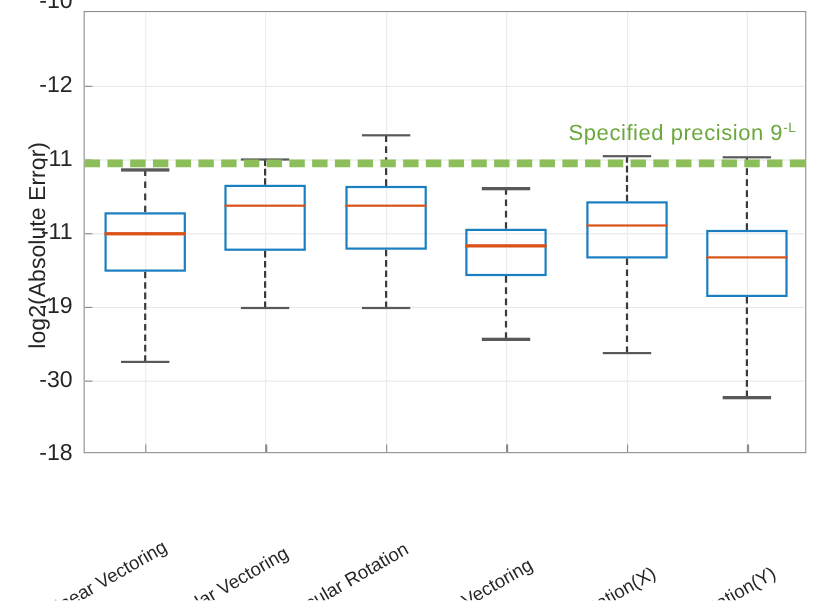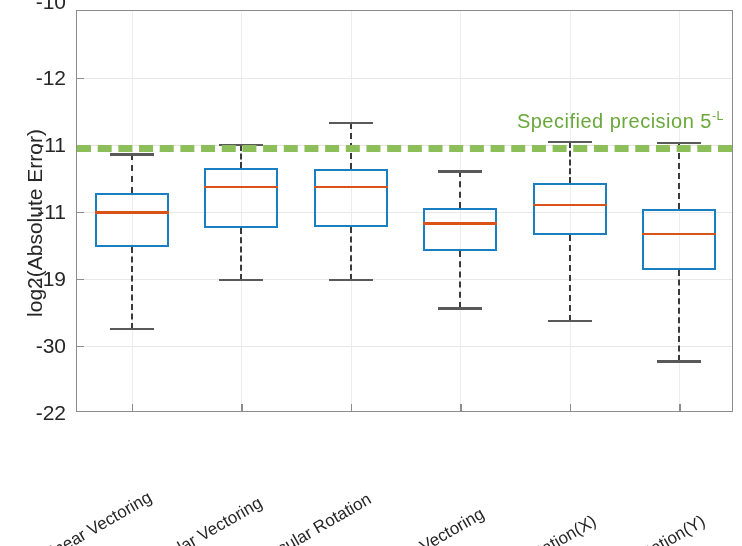--- a/index.html
+++ b/index.html
@@ -83,21 +83,21 @@
 
 <div id="root">
 
   <div class="ytick-wrap" id="ytlabels">
       <div class="ytl" style="top: 1px;">-10</div>
       <div class="ytl" style="top: 77px;">-12</div>
       <div class="ytl" style="top: 144px;">-11</div>
       <div class="ytl" style="top: 211px;">-11</div>
       <div class="ytl" style="top: 278px;">-19</div>
       <div class="ytl" style="top: 345px;">-30</div>
-      <div class="ytl" style="top: 412px;">-22</div>
+      <div class="ytl" style="top: 412px;">-18</div>
     </div>
 
   <div id="ylabel">log2(Absolute Error)</div>
 
   <div id="plotframe">
     <div id="gridlayer">
         <div class="gridline" style="top: 67px;"></div>
         <div class="gridline" style="top: 134px;"></div>
         <div class="gridline" style="top: 201px;"></div>
         <div class="gridline" style="top: 268px;"></div>
@@ -156,21 +156,21 @@
         <div class="box" style="left: 455.75px; top: 171.52px; width: 74px; height: 52.93px; border-color: rgb(26, 127, 193);"></div>
         <div class="median" style="left: 455.75px; top: 192.63px; width: 74px; background: rgb(217, 83, 25);"></div>
         <div class="whisker" style="left: 601.25px; top: 131.99px; height: 65.66px;"></div>
         <div class="whisker" style="left: 601.25px; top: 258.62px; height: 91.455px;"></div>
         <div class="whiskercap" style="left: 580.25px; top: 130.99px; width: 44px;"></div>
         <div class="whiskercap" style="left: 580.25px; top: 349.075px; width: 44px;"></div>
         <div class="box" style="left: 565.25px; top: 197.65px; width: 74px; height: 60.97px; border-color: rgb(26, 127, 193);"></div>
         <div class="median" style="left: 565.25px; top: 221.775px; width: 74px; background: rgb(217, 83, 25);"></div>
       </div>
     <div id="precline" style="top: 134px; border-top-color: rgb(140, 191, 90);"></div>
-    <div id="prectext" style="color: rgb(106, 168, 60); right: 8px; top: 98px;"><span>Specified  precision  5</span><sup>-L</sup></div>
+    <div id="prectext" style="color: rgb(106, 168, 60); right: 8px; top: 98px;"><span>Specified  precision  9</span><sup>-L</sup></div>
   </div>
 
   <div id="xtlabels">
       <div class="xtl" style="left: 128.75px; top: 426px; transform: rotate(-30deg) translateX(-100%); transform-origin: 100% 0%;">Linear Vectoring</div>
       <div class="xtl" style="left: 238.25px; top: 426px; transform: rotate(-30deg) translateX(-100%); transform-origin: 100% 0%;">Circular Vectoring</div>
       <div class="xtl" style="left: 347.75px; top: 426px; transform: rotate(-30deg) translateX(-100%); transform-origin: 100% 0%;">Circular Rotation</div>
       <div class="xtl" style="left: 457.25px; top: 426px; transform: rotate(-30deg) translateX(-100%); transform-origin: 100% 0%;">Hyperbolic Vectoring</div>
       <div class="xtl" style="left: 566.75px; top: 426px; transform: rotate(-30deg) translateX(-100%); transform-origin: 100% 0%;">Hyperbolic Rotation(X)</div>
       <div class="xtl" style="left: 676.25px; top: 426px; transform: rotate(-30deg) translateX(-100%); transform-origin: 100% 0%;">Hyperbolic Rotation(Y)</div>
     </div>

